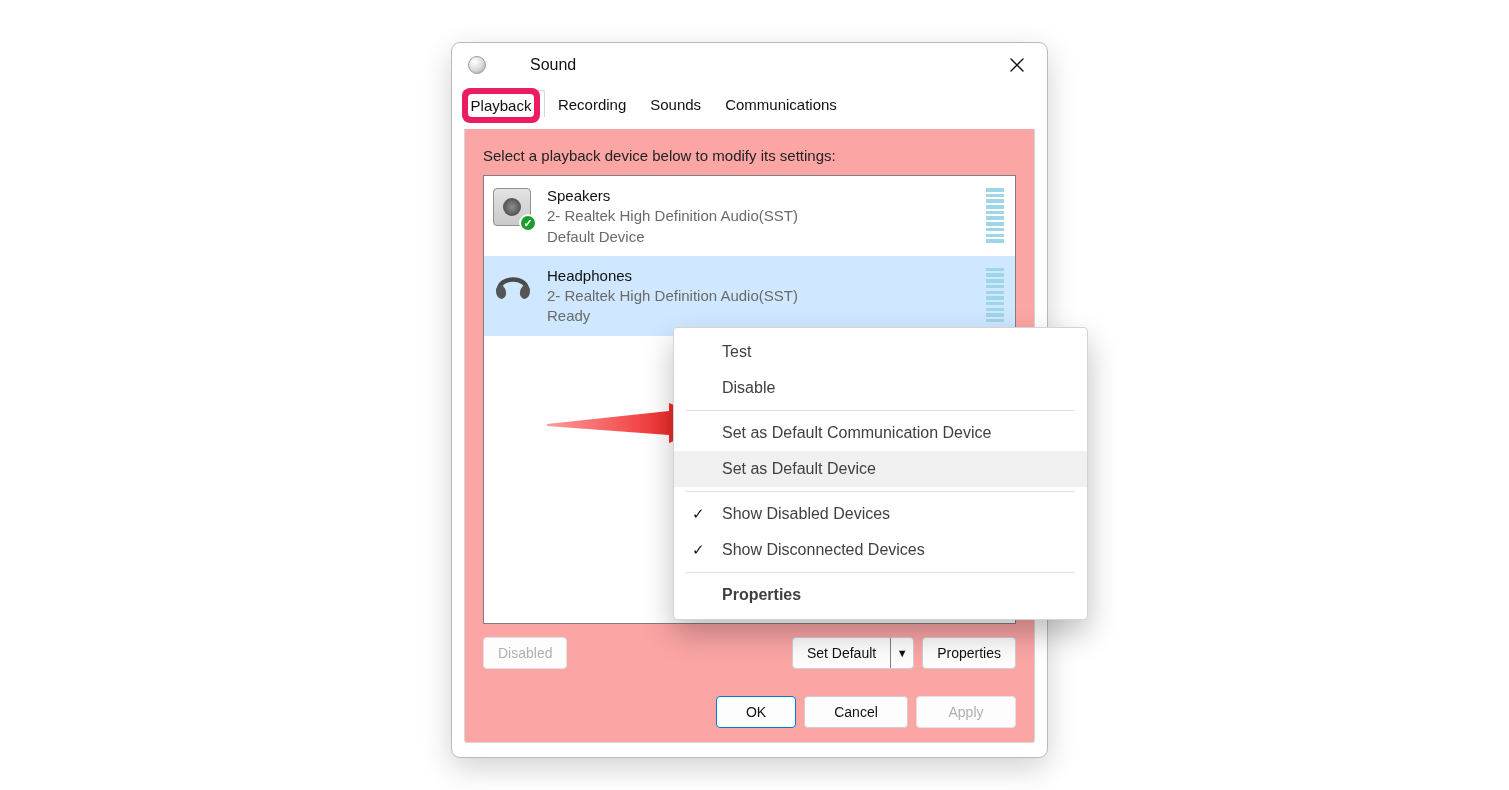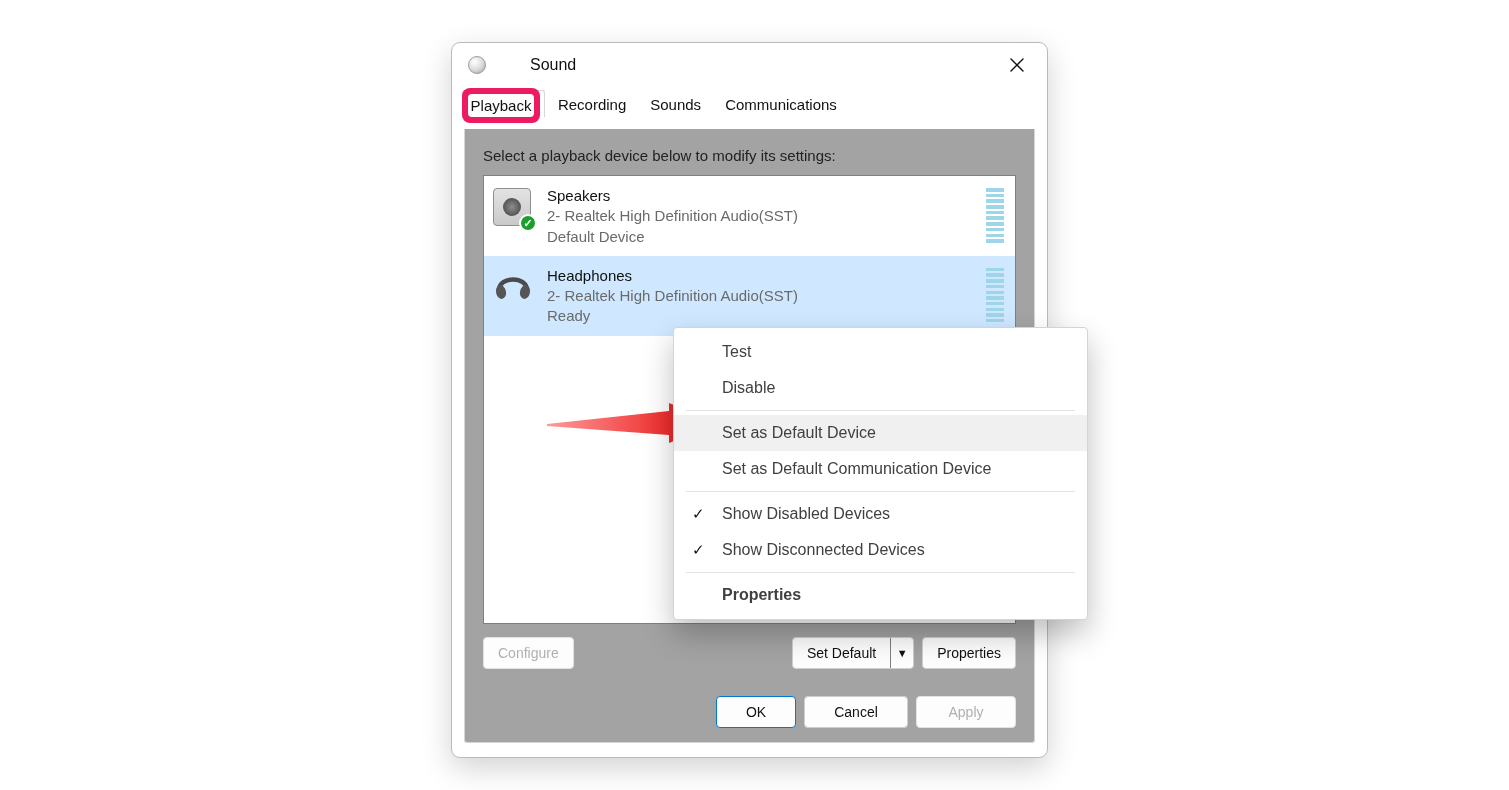--- a/index.html
+++ b/index.html
@@ -9,21 +9,21 @@
   .dlg{position:absolute;left:451px;top:42px;width:597px;height:716px;background:#ffffff;border:1px solid #bababa;border-radius:9px;box-shadow:0 10px 30px rgba(0,0,0,.18);}
   .titlebar{height:44px;display:flex;align-items:center;padding:0 10px 0 16px;gap:34px;}
   .ticon{width:18px;height:18px;border-radius:50%;background:radial-gradient(circle at 35% 30%,#fff,#d9d9d9 55%,#9b9b9b);border:1px solid #9b9b9b;margin-right:10px;}
   .title{font-size:16px;color:#111;}
   .close{margin-left:auto;width:40px;height:38px;display:flex;align-items:center;justify-content:center;border-radius:4px;}
   .tabbar{display:flex;gap:2px;margin-top:3px;padding:0 10px;}
   .tabbar .tab{padding:5px 10px 4px;border:1px solid transparent;border-bottom:none;border-radius:3px 3px 0 0;color:#111;font-size:15px;cursor:default;}
   .tabbar .tab.active{border-color:#d6d6d6;background:#fdfdfd;}
   .highlight-pill{position:absolute;left:462px;top:88px;width:78px;height:35px;background:#ec1c63;border-radius:8px;z-index:1;pointer-events:none;}
   .highlight-inner{position:absolute;left:468px;top:94px;width:66px;height:23px;background:#fdfdfd;border-radius:4px;z-index:2;display:flex;align-items:center;justify-content:center;font-size:15px;color:#111;pointer-events:none;}
-  .panel{position:absolute;left:12px;right:12px;top:86px;bottom:14px;border:1px solid #d6d6d6;border-top:none;border-radius:0 0 3px 3px;background:#a3a3a3;}
+  .panel{position:absolute;left:12px;right:12px;top:86px;bottom:14px;border:1px solid #d6d6d6;border-top:none;border-radius:0 0 3px 3px;background:#fca5a5;}
   .instr{position:absolute;left:18px;top:18px;font-size:15px;color:#222;}
   .listbox{position:absolute;left:18px;right:18px;top:46px;height:449px;border:1px solid #7f7f7f;background:#ffffff;}
   .dev{display:flex;align-items:flex-start;padding:10px 9px 9px;gap:14px;}
   .dev.sel{background:#cfe8ff;}
   .dicon{width:40px;height:40px;position:relative;margin-top:2px;flex:0 0 40px;}
   .spk{width:38px;height:38px;border-radius:4px;background:linear-gradient(#e3e3e3,#c9c9c9);border:1px solid #8e8e8e;position:relative;}
   .spk:after{content:"";position:absolute;top:9px;left:9px;width:18px;height:18px;border-radius:50%;background:radial-gradient(circle,#8d8d8d,#3c3c3c);}
   .okbadge{position:absolute;bottom:-4px;right:-4px;width:18px;height:18px;border-radius:50%;background:#1a9e2e;border:2px solid #fff;display:flex;align-items:center;justify-content:center;font-size:11px;color:#fff;font-weight:bold;}
   .hp{width:40px;height:32px;}
   .dtxt{display:flex;flex-direction:column;line-height:1.35;}
@@ -126,21 +126,21 @@
               <span></span>
               <span></span>
               <span></span>
               <span></span>
               <span></span>
             </div>
       </div>
     </div>
 
     <div class="btnrow">
-      <div class="btn disabled">Configure</div>
+      <div class="btn disabled">Disabled</div>
       <div class="spacer"></div>
       <div class="btn drop">
         <span class="lbl">Set Default</span>
         <span class="arr">▼</span>
       </div>
       <div class="btn">Properties</div>
     </div>
 
     <div class="okrow">
       <div class="btn primary" style="width:80px">OK</div>
@@ -157,22 +157,22 @@
           <stop offset="1" stop-color="#e60000"></stop>
         </linearGradient>
       </defs>
   <polygon points="0,23 122,10 122,2 172,22 122,42 122,34 0,25" fill="url(#g)"></polygon>
 </svg>
 
 <div class="ctx">
   <div class="item">Test</div>
   <div class="item">Disable</div>
   <hr>
+  <div class="item">Set as Default Communication Device</div>
   <div class="item hov">Set as Default Device</div>
-  <div class="item">Set as Default Communication Device</div>
   <hr>
   <div class="item check">Show Disabled Devices</div>
   <div class="item check">Show Disconnected Devices</div>
   <hr>
   <div class="item bold">Properties</div>
 </div>
 
 </div>
 
 </body></html>

